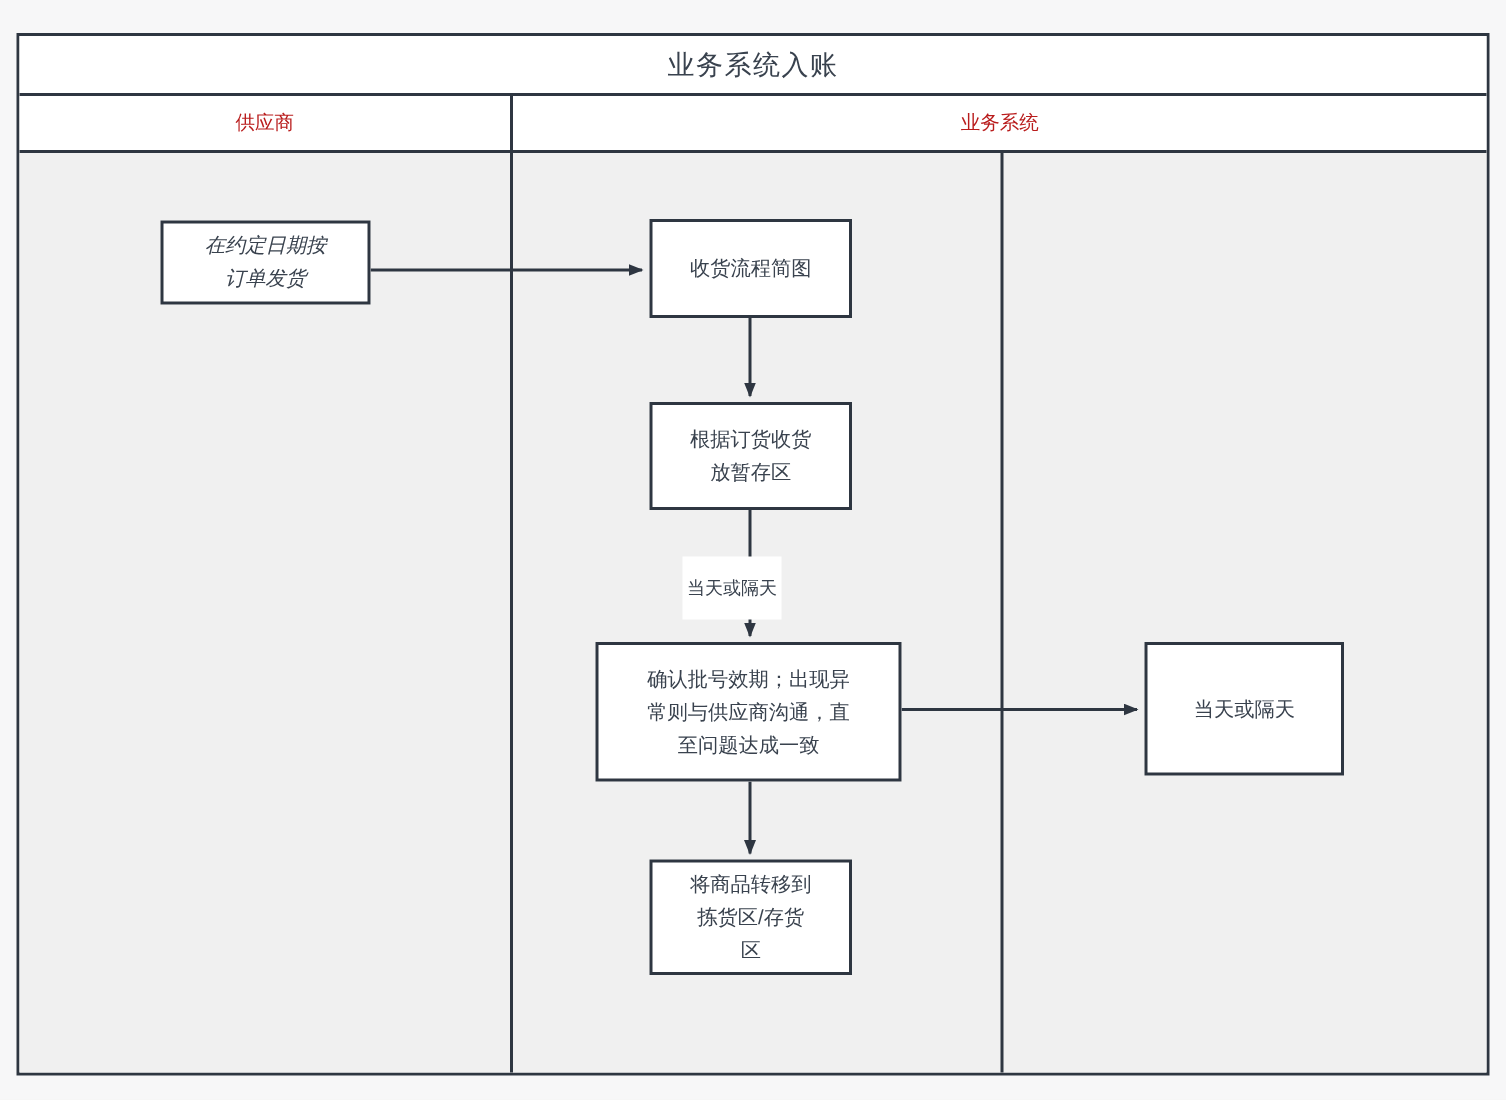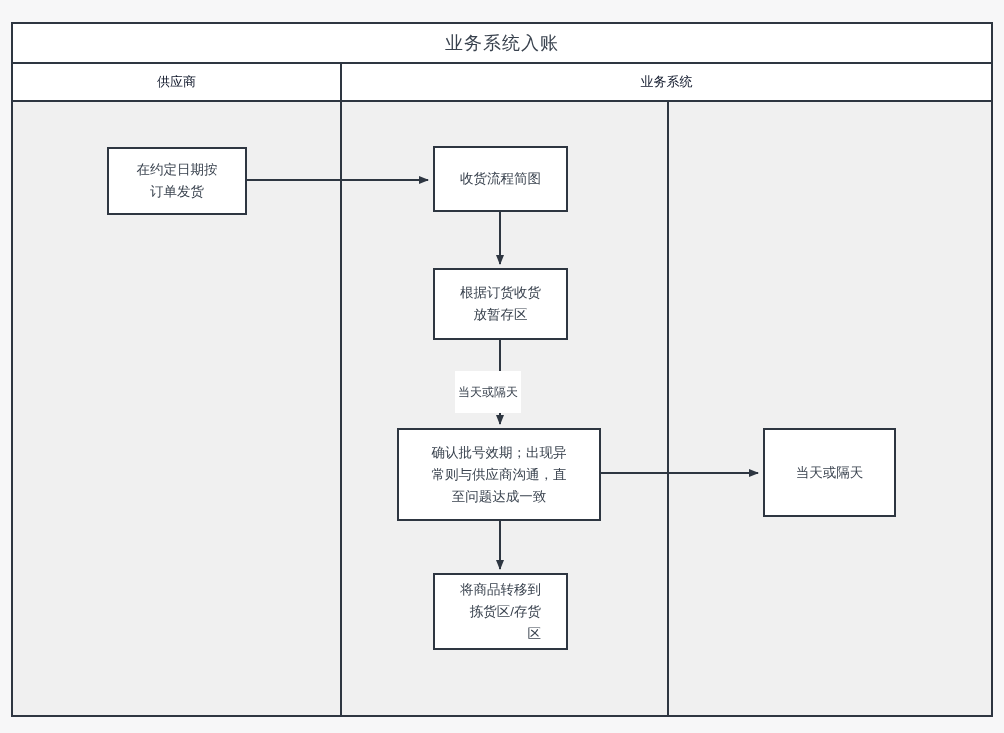--- a/index.html
+++ b/index.html
@@ -54,21 +54,21 @@
     border-bottom: 2px solid #2e3641;
     background: #ffffff;
     display: flex;
   }
   .lane-head {
     box-sizing: border-box;
     display: flex;
     align-items: center;
     justify-content: center;
     font-size: 13px;
-    color: #0f172a;
+    color: #b91c1c;
     height: 100%;
   }
   .lane-head.lh1 { width: 329px; border-right: 2px solid #2e3641; }
   .lane-head.lh2 { width: 327px; border-right: 2px solid #2e3641; }
   .lane-head.lh3 { flex: 1; }
 
   #body-row {
     position: absolute;
     left: 0;
     top: 78px;
@@ -166,21 +166,21 @@
 
       <line x1="500" y1="212" x2="500" y2="264" stroke="#2e3641" stroke-width="2" marker-end="url(#arrow)"></line>
 
       <line x1="500" y1="340" x2="500" y2="424" stroke="#2e3641" stroke-width="2" marker-end="url(#arrow)"></line>
 
       <line x1="601" y1="473" x2="758" y2="473" stroke="#2e3641" stroke-width="2" marker-end="url(#arrow)"></line>
 
       <line x1="500" y1="521" x2="500" y2="569" stroke="#2e3641" stroke-width="2" marker-end="url(#arrow)"></line>
     </svg>
 
-    <div class="node" style="left:107px; top:147px; width:140px; height:68px;">
+    <div class="node" style="left:107px; top:147px; width:140px; height:56px;font-style:italic;">
       <span class="label">在约定日期按<br>订单发货</span>
     </div>
 
     <div class="node" style="left:433px; top:146px; width:135px; height:66px;">
       <span class="label">收货流程简图</span>
     </div>
 
     <div class="node" style="left:433px; top:268px; width:135px; height:72px;">
       <span class="label">根据订货收货<br>放暂存区</span>
     </div>
@@ -190,19 +190,19 @@
     </div>
 
     <div class="node" style="left:397px; top:428px; width:204px; height:93px;">
       <span class="label">确认批号效期；出现异<br>常则与供应商沟通，直<br>至问题达成一致</span>
     </div>
 
     <div class="node" style="left:763px; top:428px; width:133px; height:89px;">
       <span class="label">当天或隔天</span>
     </div>
 
-    <div class="node" style="left:433px; top:573px; width:135px; height:77px;text-align:right;">
+    <div class="node" style="left:433px; top:573px; width:135px; height:77px;">
       <span class="label">将商品转移到<br>拣货区/存货<br>区</span>
     </div>
 
   </div>
 
 </div>
 
 </body></html>

